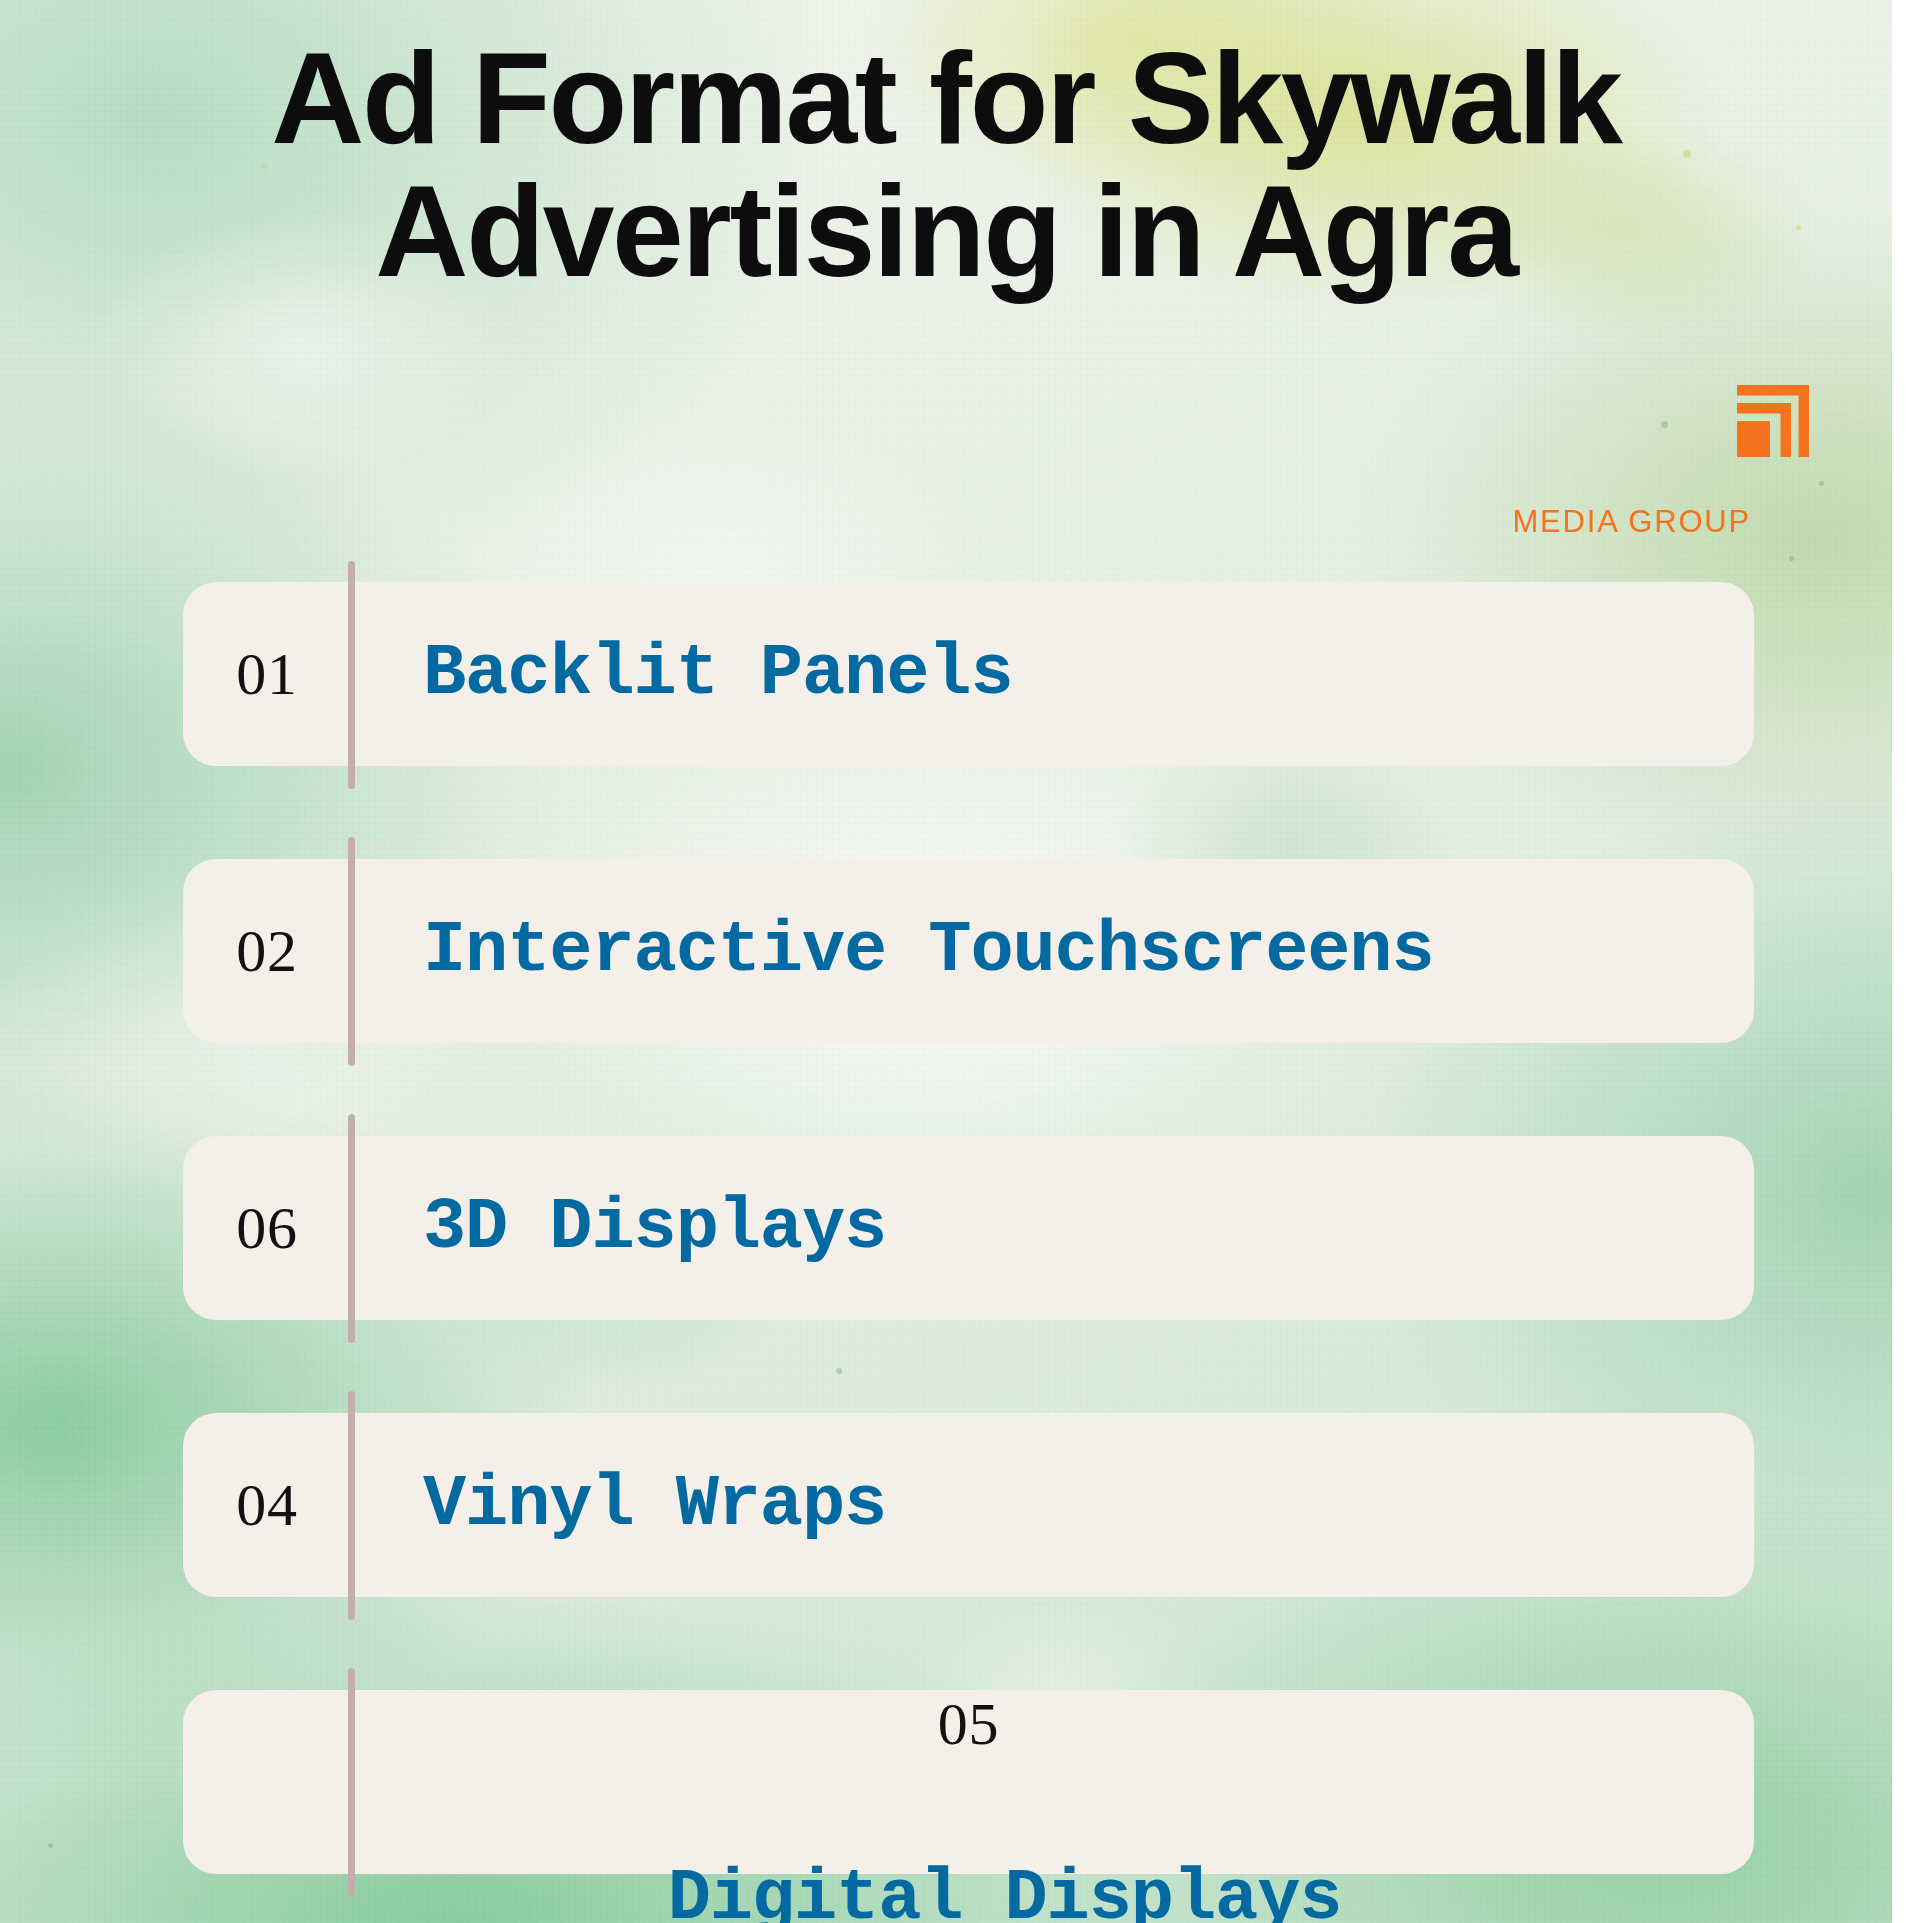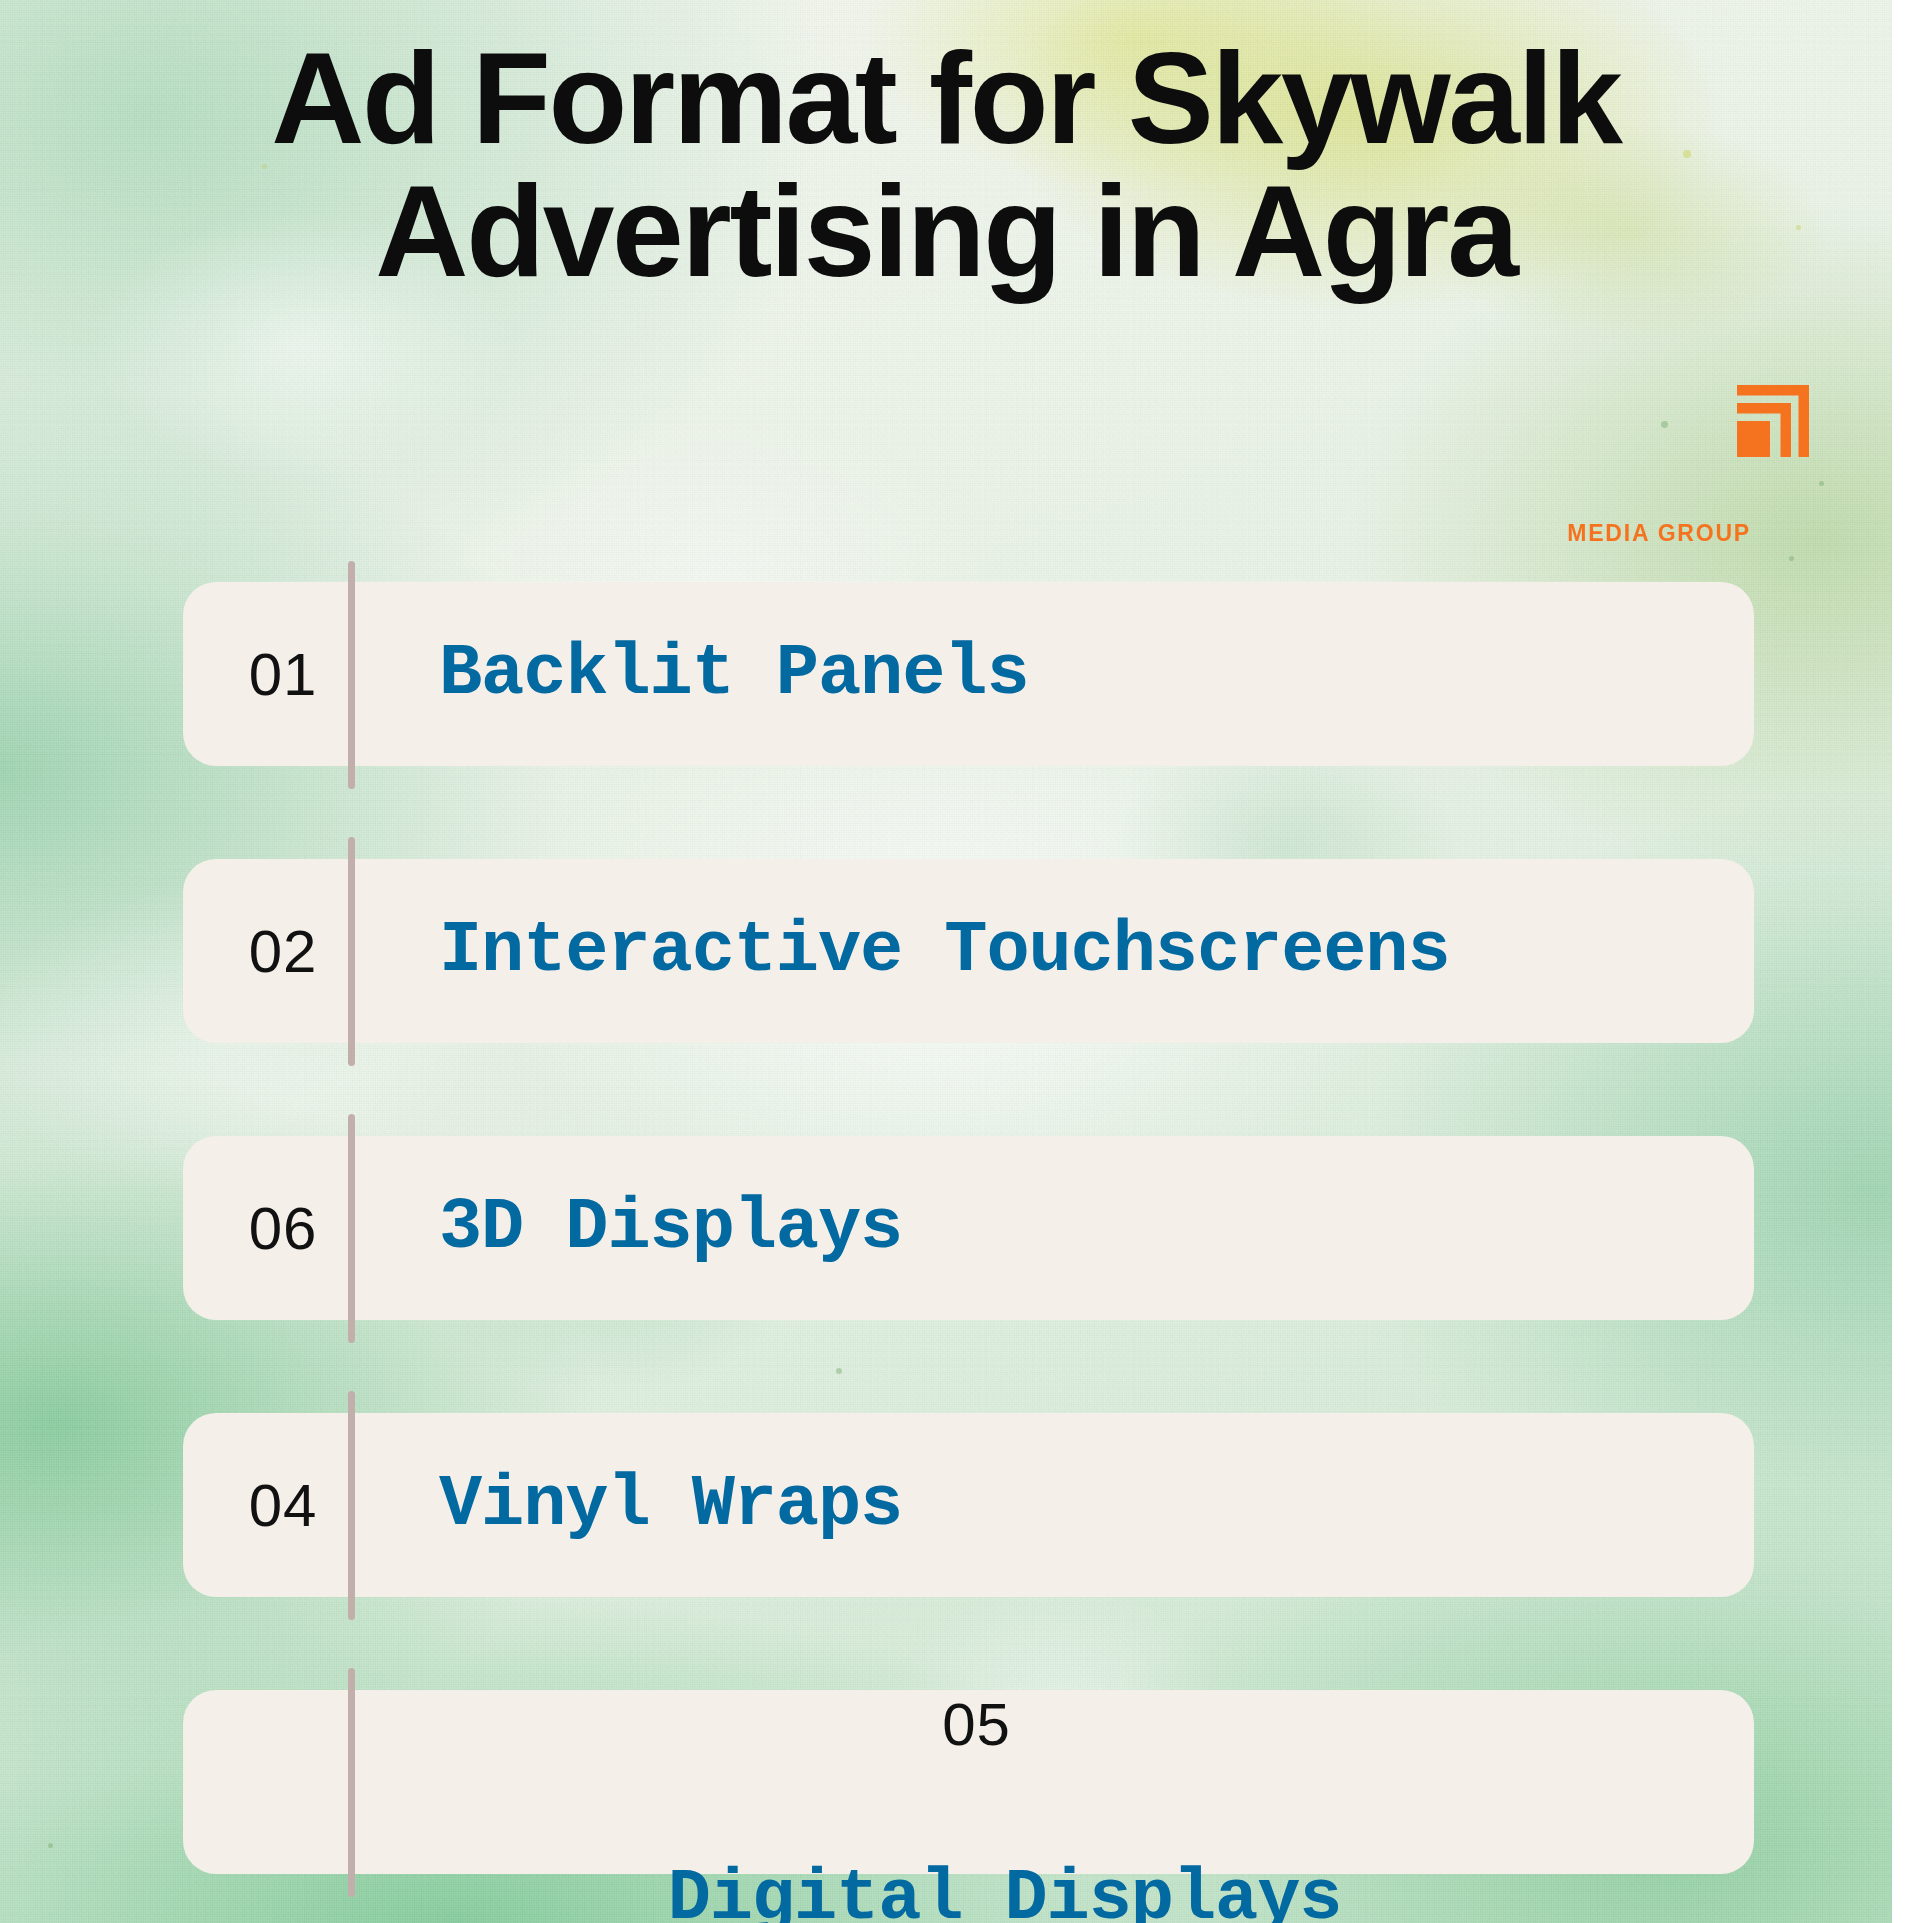--- a/index.html
+++ b/index.html
@@ -116,26 +116,26 @@
     font-weight: bold;
     font-size: 69px;
     letter-spacing: 1.5px;
     color: #F5731E;
     line-height: 1;
     text-align: left;
   }
   .logo-sub {
     position: absolute;
     left: 0;
-    top: 137px;
+    top: 121px;
     width: 280px;
     text-align: right;
     font-family: "Liberation Sans", sans-serif;
-    font-weight: bold;
-    font-size: 23px;
+    font-weight: normal;
+    font-size: 31px;
     letter-spacing: 1.8px;
     color: #F5731E;
     line-height: 1;
   }
 
   
   #list {
     position: absolute;
     left: 183px;
     top: 582px;
@@ -149,26 +149,25 @@
     border-radius: 33px;
     display: flex;
     align-items: center;
   }
   .row:last-child { margin-bottom: 0; flex-direction: column; }
 
   .row-num {
     width: 168px;
     flex: 0 0 168px;
     text-align: center;
-    font-family: Liberation Sans, sans-serif;
+    font-family: Liberation Serif, serif;
     font-weight: normal;
     font-size: 60px;
     color: #111111;
     letter-spacing: 0.8px;
-    padding-left: 16px;
   }
 
   .row-divider {
     position: absolute;
     left: 165px;
     top: -22.5px;
     width: 6.8px;
     height: 229px;
     background: #c2aeaa;
     border-radius: 4.5px;

